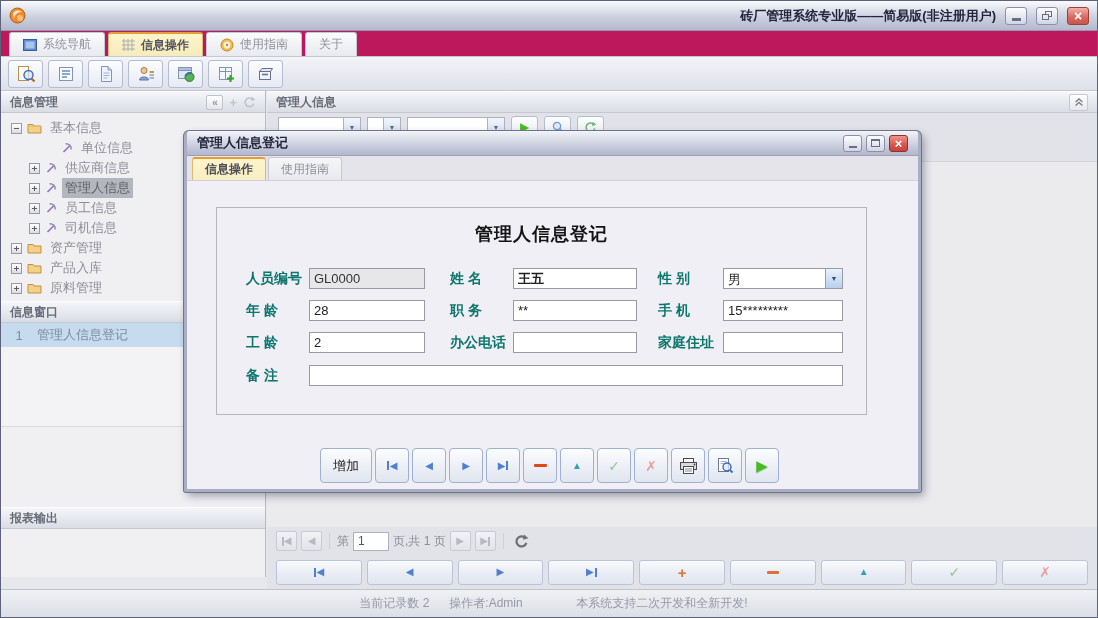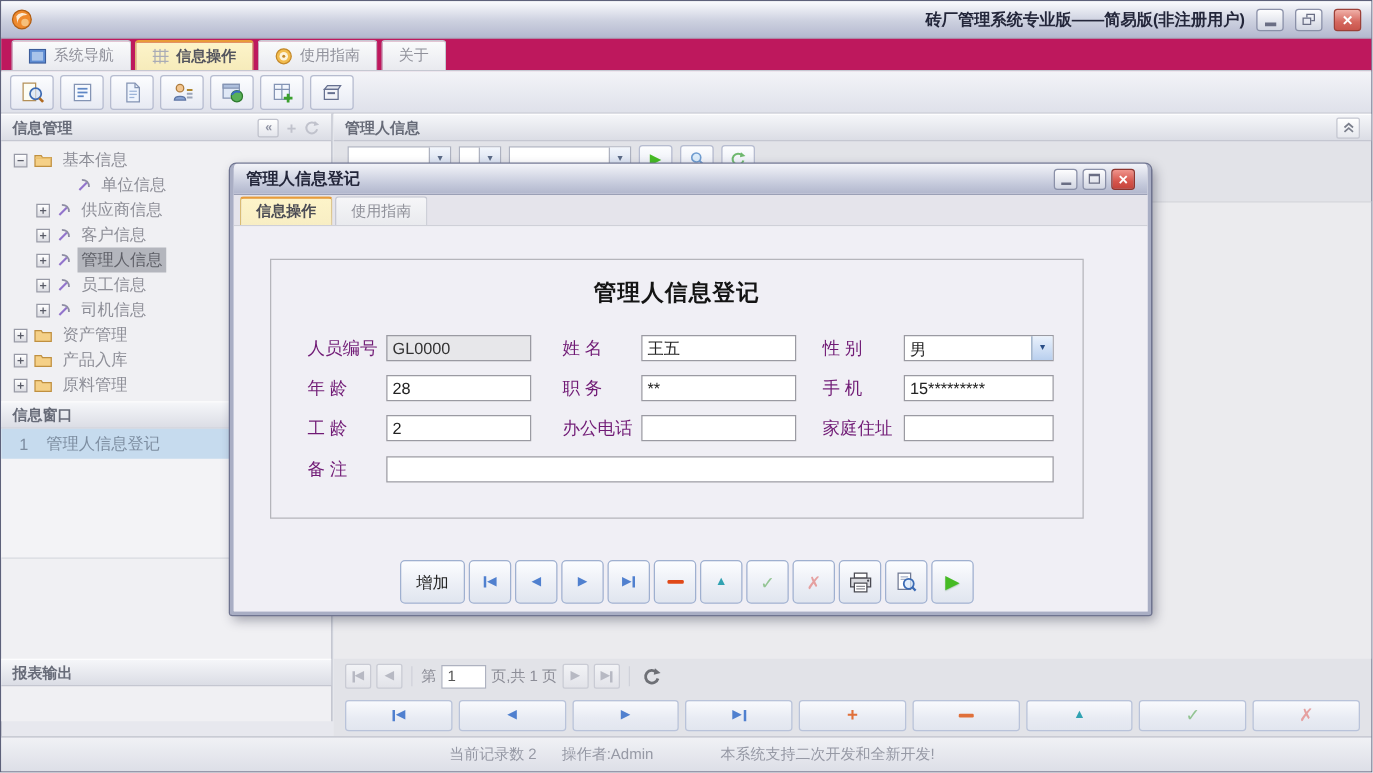--- a/index.html
+++ b/index.html
@@ -119,21 +119,21 @@
   .dlg-btn .maxsq { width:9px; height:8px; border:1px solid #6a6e84; border-top-width:2px; }
   .dlg-btn.close { background:linear-gradient(#ef948c,#d6554c 60%,#c4443c); border-color:#8e342e; color:#fff; font-size:13px; font-weight:bold; }
   .dlg-tabs { height:25px; background:#e5e4eb; display:flex; align-items:flex-end; padding-left:5px; gap:2px; border-bottom:1px solid #cfd0d8; }
   .dlg-tab { height:23px; padding:0 12px; display:flex; align-items:center; font-size:12px; color:#8f9099;
     background:linear-gradient(#f6f6f8,#e9eaee); border:1px solid #c6c8d2; border-bottom:none; border-radius:3px 3px 0 0; }
   .dlg-tab.active { background:linear-gradient(#fdf4c9,#f8eec4); border-color:#d9bb74; border-top:2px solid #e89c38; color:#4c4d55; font-weight:bold; }
   .dlg-content { position:absolute; left:0; right:0; top:50px; bottom:0; background:#f0eff5; }
 
   .fieldset-box { position:absolute; left:29px; top:26px; width:651px; height:208px; border:1px solid #b5b5bb; }
   .form-title { position:absolute; left:0; right:0; top:14px; text-align:center; font-size:18px; font-weight:bold; color:#141414; letter-spacing:1px; }
-  .fld-label { position:absolute; font-size:14px; color:#701a75; height:21px; line-height:21px; white-space:nowrap; }
+  .fld-label { position:absolute; font-size:14px; color:#0f766e; height:21px; line-height:21px; white-space:nowrap;font-weight:bold; }
   .fld-input { position:absolute; height:21px; border:1px solid #9a9aa2; background:#fff; font-size:13px;
     padding:0 4px; font-family:"Liberation Sans","DejaVu Sans",sans-serif; color:#222; }
   .fld-input.ro { background:#e7e7ea; color:#333; }
   .fld-select { position:absolute; height:21px; border:1px solid #9a9aa2; background:#fff; display:flex; font-size:13px; color:#222; }
   .fld-select .sval { flex:1; padding:2px 4px; }
   .fld-select .sbtn { width:17px; border-left:1px solid #8aa2c0; background:linear-gradient(#eaf2fc,#b9cfee);
     display:flex; align-items:center; justify-content:center; font-size:7px; color:#2a4e86; }
 
   .dlg-buttons { position:absolute; left:133px; top:267px; display:flex; gap:3px; }
   .d-btn { width:34px; height:35px; border:1px solid #9fb0d0; border-radius:4px;
@@ -300,28 +300,20 @@
         <span class="lbl">单位信息</span>
       </div>
       <div class="tree-row lvl1">
         <span class="exp plus"></span>
         <svg width="12" height="12" viewBox="0 0 12 12">
             <path d="M2.5 10 L8.5 4" stroke="#9274cc" stroke-width="1.7"></path>
             <path d="M4.5 1.8 C8 1.8 10.2 4 10.2 7.5" stroke="#8d8da2" stroke-width="1.4" fill="none"></path>
           </svg>
         <span class="lbl">供应商信息</span>
       </div>
-      <div class="tree-row lvl1">
-        <span class="exp plus"></span>
-        <svg width="12" height="12" viewBox="0 0 12 12">
-            <path d="M2.5 10 L8.5 4" stroke="#9274cc" stroke-width="1.7"></path>
-            <path d="M4.5 1.8 C8 1.8 10.2 4 10.2 7.5" stroke="#8d8da2" stroke-width="1.4" fill="none"></path>
-          </svg>
-        <span class="lbl">客户信息</span>
-      </div>
       <div class="tree-row lvl1 selected">
         <span class="exp plus"></span>
         <svg width="12" height="12" viewBox="0 0 12 12">
             <path d="M2.5 10 L8.5 4" stroke="#9274cc" stroke-width="1.7"></path>
             <path d="M4.5 1.8 C8 1.8 10.2 4 10.2 7.5" stroke="#8d8da2" stroke-width="1.4" fill="none"></path>
           </svg>
         <span class="lbl">管理人信息</span>
       </div>
       <div class="tree-row lvl1">
         <span class="exp plus"></span>
@@ -503,21 +495,21 @@
       <div class="dlg-tab">使用指南</div>
     </div>
 
     <div class="dlg-content">
       <div class="fieldset-box">
         <div class="form-title">管理人信息登记</div>
 
         <span class="fld-label" style="left:29px; top:60px;">人员编号</span>
         <input class="fld-input ro" style="left: 92px; top: 60px; width: 116px;" value="GL0000">
         <span class="fld-label" style="left:233px; top:60px;">姓 名</span>
-        <input class="fld-input" style="left: 296px; top: 60px; width: 124px;" value="王五">
+        <input class="fld-input" style="left: 296px; top: 60px; width: 124px; font-weight: bold;" value="王五">
         <span class="fld-label" style="left:441px; top:60px;">性 别</span>
         <div class="fld-select" style="left:506px; top:60px; width:120px;">
           <span class="sval">男</span>
           <span class="sbtn">▼</span>
         </div>
 
         <span class="fld-label" style="left:29px; top:92px;">年 龄</span>
         <input class="fld-input" style="left: 92px; top: 92px; width: 116px;" value="28">
         <span class="fld-label" style="left:233px; top:92px;">职 务</span>
         <input class="fld-input" style="left: 296px; top: 92px; width: 124px;" value="**">

